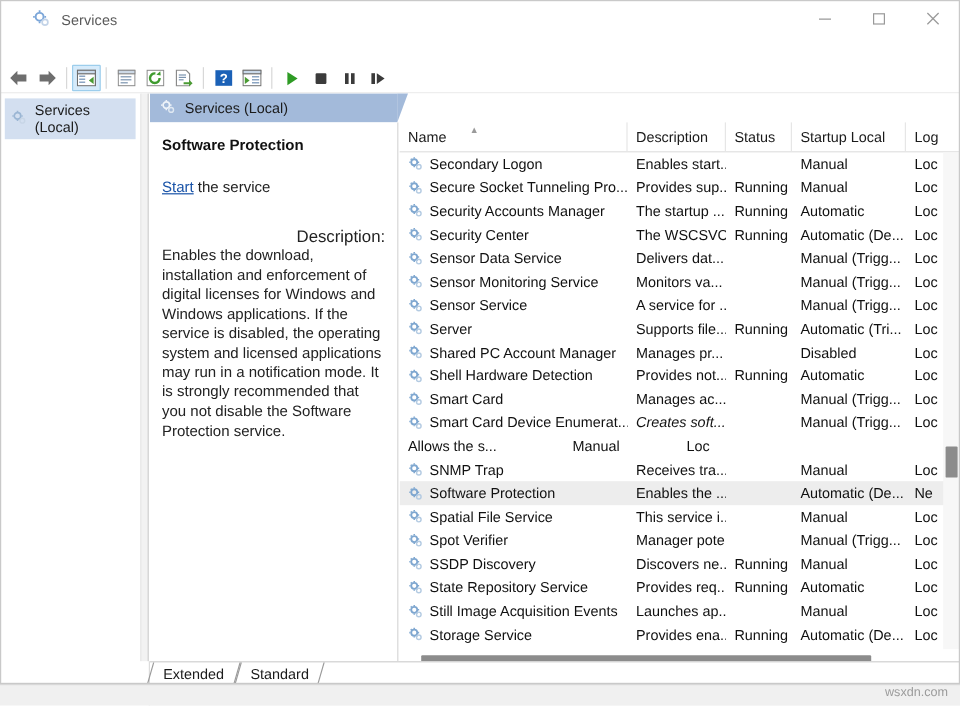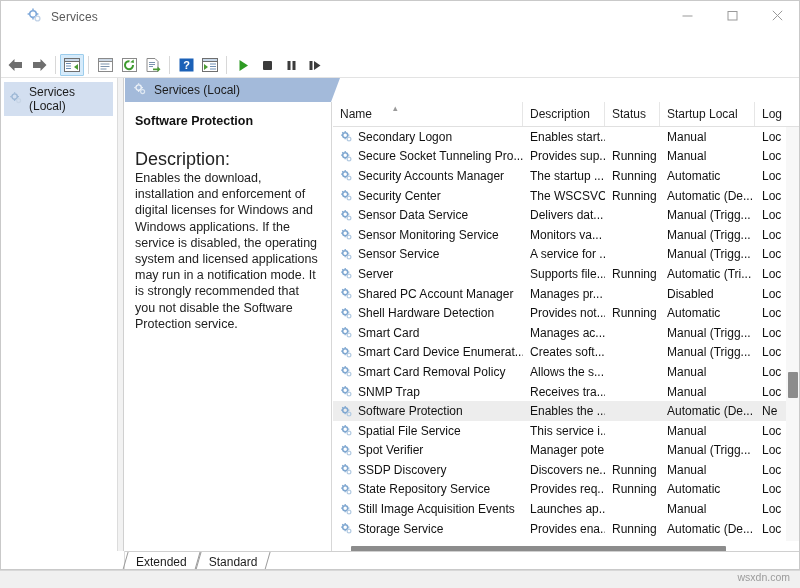--- a/index.html
+++ b/index.html
@@ -133,21 +133,21 @@
   .detail-title {
     font-size: 12.5px; font-weight: bold; color: #111;
     margin-bottom: 21px;
   }
   .detail-action {
     font-size: 12.5px; color: #222; margin-bottom: 26px;
   }
   .detail-action a {
     color: #1a54a8; text-decoration: underline; cursor: pointer;
   }
-  .detail-desc-label { font-size: 18px; color: #222; }
+  .detail-desc-label { font-size: 14px; color: #222; text-align: right; }
   .detail-desc {
     font-size: 12.5px; color: #222; line-height: 16.2px;
   }
 
   
   .listview {
     position: absolute; left: 208px; top: 24px;
     width: 467px; height: 458px;
     background: #ffffff;
   }
@@ -424,20 +424,23 @@
               </g>
               <circle cx="9.6" cy="9.6" r="2" fill="none" stroke="#dfe8f2" stroke-width="1.2"></circle>
             </svg>
           </span>
           <span>Services (Local)</span>
         </div>
       </div>
 
       <div class="detail-pane">
         <div class="detail-title">Software Protection</div>
+        <div class="detail-action">
+          <a>Start</a><span> the service</span>
+        </div>
         <div class="detail-desc-label">Description:</div>
         <div class="detail-desc">Enables the download, installation and enforcement of digital licenses for Windows and Windows applications. If the service is disabled, the operating system and licensed applications may run in a notification mode. It is strongly recommended that you not disable the Software Protection service.</div>
       </div>
 
       <div class="listview">
         <div class="lv-header">
           <div class="lv-th" style="width:190px">
             <span>Name</span>
             <span class="sort-caret">▴</span>
           </div>
@@ -688,41 +691,26 @@
                       <line x1="5.2" y1="8.3" x2="5.2" y2="9.3"></line>
                       <line x1="1.1" y1="5.2" x2="2.1" y2="5.2"></line>
                       <line x1="8.3" y1="5.2" x2="9.3" y2="5.2"></line>
                       <line x1="2.3" y1="2.3" x2="3" y2="3"></line>
                       <line x1="7.4" y1="7.4" x2="8.1" y2="8.1"></line>
                     </g>
                     <circle cx="9" cy="9" r="1.9" fill="none" stroke="#b4cbe2" stroke-width="1.2"></circle>
                   </svg></span>
                 <span>Smart Card Device Enumerat...</span>
               </div>
-              <div class="lv-cell" style="width: 82px;">Creates soft...</div>
+              <div class="lv-cell" style="width: 82px; font-style: italic;">Creates soft...</div>
               <div class="lv-cell" style="width: 55px;"></div>
               <div class="lv-cell" style="width: 95px;">Manual (Trigg...</div>
               <div class="lv-cell" style="width: 31px;">Loc</div>
             </div>
             <div class="lv-row">
-              <div class="lv-cell" style="width: 190px;">
-                <span class="svc-icon"><svg width="13" height="13" viewBox="0 0 13 13">
-                    <circle cx="5.2" cy="5.2" r="2.5" fill="none" stroke="#7fa7d0" stroke-width="1.5"></circle>
-                    <g stroke="#7fa7d0" stroke-width="1.3">
-                      <line x1="5.2" y1="1.1" x2="5.2" y2="2.1"></line>
-                      <line x1="5.2" y1="8.3" x2="5.2" y2="9.3"></line>
-                      <line x1="1.1" y1="5.2" x2="2.1" y2="5.2"></line>
-                      <line x1="8.3" y1="5.2" x2="9.3" y2="5.2"></line>
-                      <line x1="2.3" y1="2.3" x2="3" y2="3"></line>
-                      <line x1="7.4" y1="7.4" x2="8.1" y2="8.1"></line>
-                    </g>
-                    <circle cx="9" cy="9" r="1.9" fill="none" stroke="#b4cbe2" stroke-width="1.2"></circle>
-                  </svg></span>
-                <span>Smart Card Removal Policy</span>
-              </div>
               <div class="lv-cell" style="width: 82px;">Allows the s...</div>
               <div class="lv-cell" style="width: 55px;"></div>
               <div class="lv-cell" style="width: 95px;">Manual</div>
               <div class="lv-cell" style="width: 31px;">Loc</div>
             </div>
             <div class="lv-row">
               <div class="lv-cell" style="width: 190px;">
                 <span class="svc-icon"><svg width="13" height="13" viewBox="0 0 13 13">
                     <circle cx="5.2" cy="5.2" r="2.5" fill="none" stroke="#7fa7d0" stroke-width="1.5"></circle>
                     <g stroke="#7fa7d0" stroke-width="1.3">

